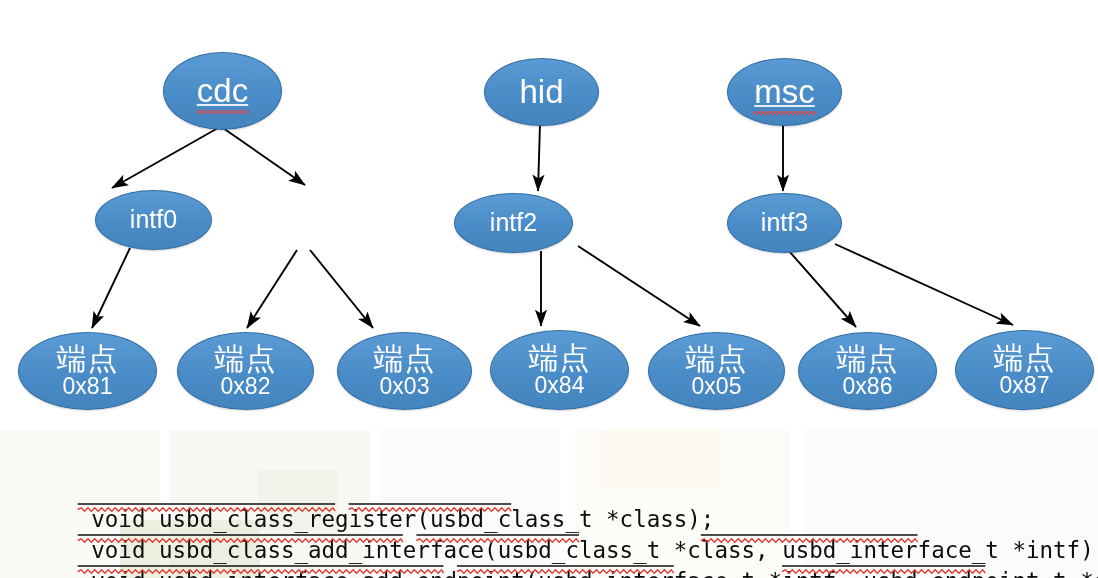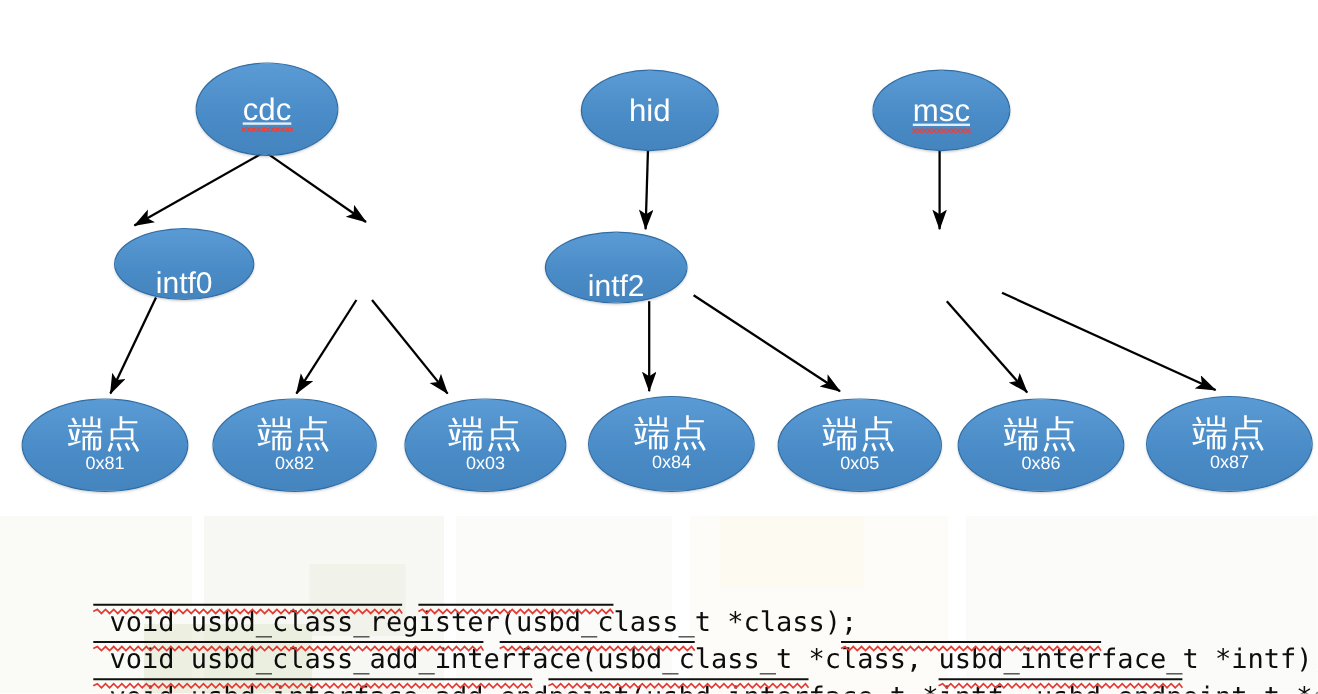--- a/index.html
+++ b/index.html
@@ -25,25 +25,25 @@
     display:flex;flex-direction:column;
     align-items:center;justify-content:center;
     color:#ffffff;
     line-height:1.02;
     text-align:center;
     white-space:nowrap;
   }
   .node .ln1{display:block;}
   .node .ln2{display:block;}
 
-  .cls{font-size:26px;}
-  .itf{font-size:25px;justify-content:flex-end;}
+  .cls{font-size:33px;}
+  .itf{font-size:25px;}
   .ep{font-size:23px;}
   .ep .ln1{font-size:30px;letter-spacing:1px;}
-  .ep .ln2{font-size:15px;}
+  .ep .ln2{font-size:23px;}
 
   
   .sq{
     position:relative;
     text-decoration:underline;
     text-decoration-color:rgba(255,255,255,.85);
     text-decoration-thickness:1.5px;
     text-underline-offset:2px;
   }
   .sq::after{
@@ -123,20 +123,23 @@
 
     <div class="node cls" style="left:727px;top:58px;width:113px;height:66px;">
       <span class="ln1 sq">msc</span>
     </div>
 
     <div class="node itf" style="left:95px;top:190px;width:115px;height:58px;">
       <span class="ln1">intf0</span>
     </div>
     <div class="node itf" style="left:454px;top:193px;width:117px;height:58px;">
       <span class="ln1">intf2</span>
+    </div>
+    <div class="node itf" style="left:727px;top:193px;width:113px;height:58px;">
+      <span class="ln1">intf3</span>
     </div>
 
     <div class="node ep" style="left:18px;top:332px;width:137px;height:76px;">
       <span class="ln1">端点</span>
       <span class="ln2">0x81</span>
     </div>
     <div class="node ep" style="left:177px;top:332px;width:135px;height:76px;">
       <span class="ln1">端点</span>
       <span class="ln2">0x82</span>
     </div>

